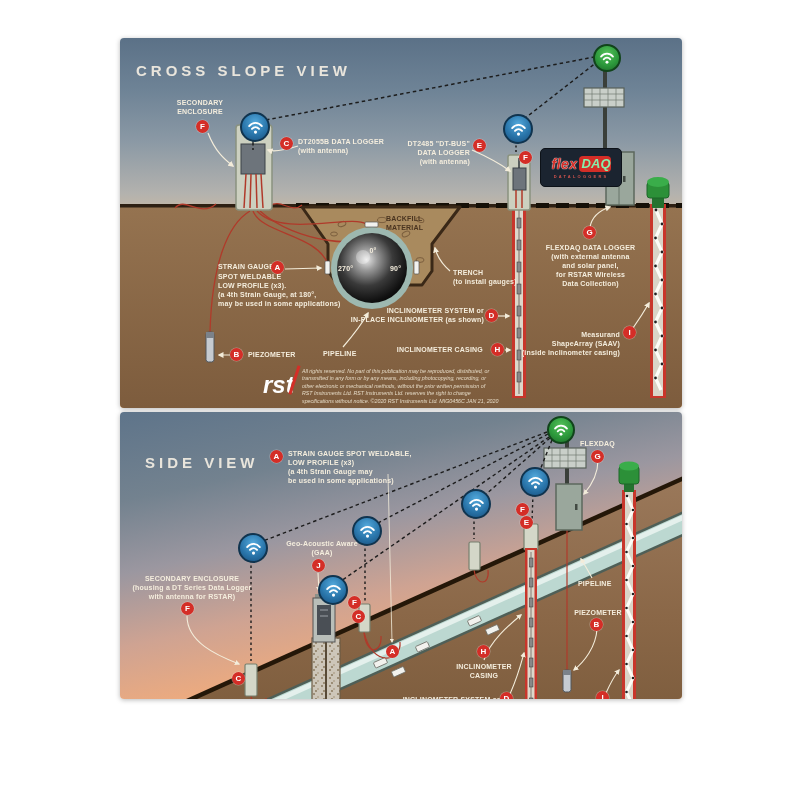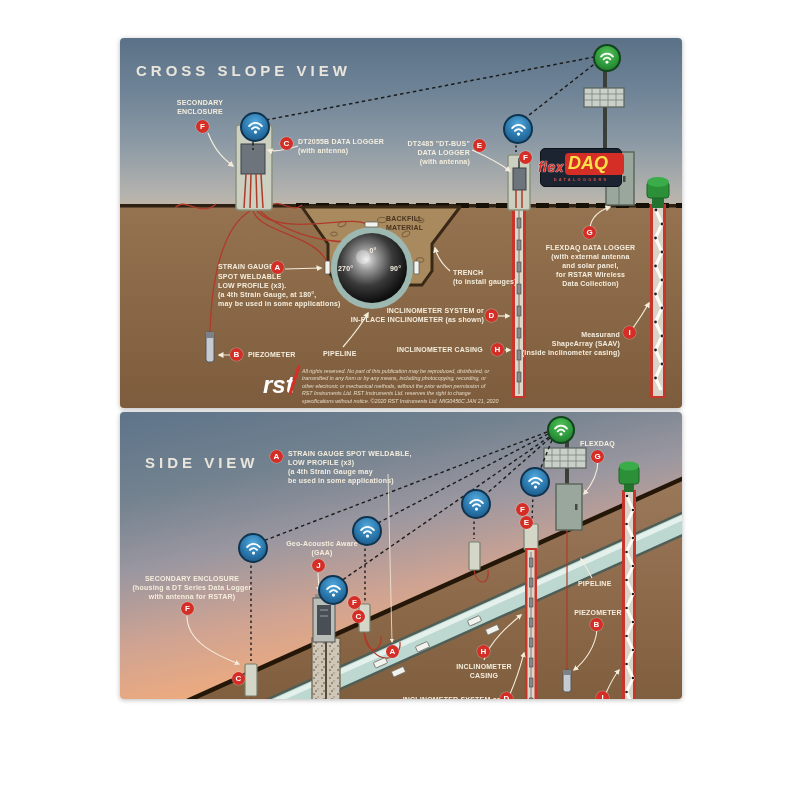--- a/index.html
+++ b/index.html
@@ -26,22 +26,22 @@
   .wifi.green{width:24px;height:24px;background:radial-gradient(circle at 50% 32%,#55c05a 0%,#2d9a3c 55%,#1c6b29 100%);border:2px solid #11441b;}
   .copyright{position:absolute;color:#efe7d4;font-size:5.3px;font-style:italic;
     line-height:1.4;white-space:pre-line;opacity:.9;}
   .rst{position:absolute;color:#fff;font-size:24px;font-weight:bold;font-style:italic;z-index:8;}
   .rst .slash{position:absolute;right:-2px;top:-6px;width:3px;height:30px;background:#d42e27;transform:rotate(18deg);}
   .flexdaq-logo{position:absolute;width:80px;height:37px;background:#1b2430;border-radius:5px;
     display:flex;flex-direction:column;align-items:center;justify-content:center;z-index:6;border:1px solid #0d1218;}
   .flexdaq-row{display:flex;align-items:flex-end;}
   .flexdaq-flex{color:#d42e27;font-weight:bold;font-style:italic;font-size:14px;letter-spacing:.5px;
     text-shadow:0 0 1px #fff,0 0 1px #fff;}
-  .flexdaq-daq{color:#fde047;font-weight:bold;font-style:italic;font-size:18px;background:#d42e27;
-    border-radius:4px;padding:0 16px 1px 3px;margin-left:1px;}
+  .flexdaq-daq{color:#86efac;font-weight:bold;font-style:italic;font-size:13px;background:#d42e27;
+    border-radius:4px;padding:0 0 1px 3px;margin-left:1px;}
   .flexdaq-sub{color:#d4534d;font-size:4px;letter-spacing:2.2px;margin-top:2px;font-weight:bold;}
   .nts{position:absolute;color:#f6efdf;font-size:7.5px;font-weight:bold;font-style:italic;letter-spacing:.3px;}
   svg{display:block;}
 </style>
 </head>
 <body>
 
 <div class="stage">
 
   <div class="panel" id="panel-cross">

